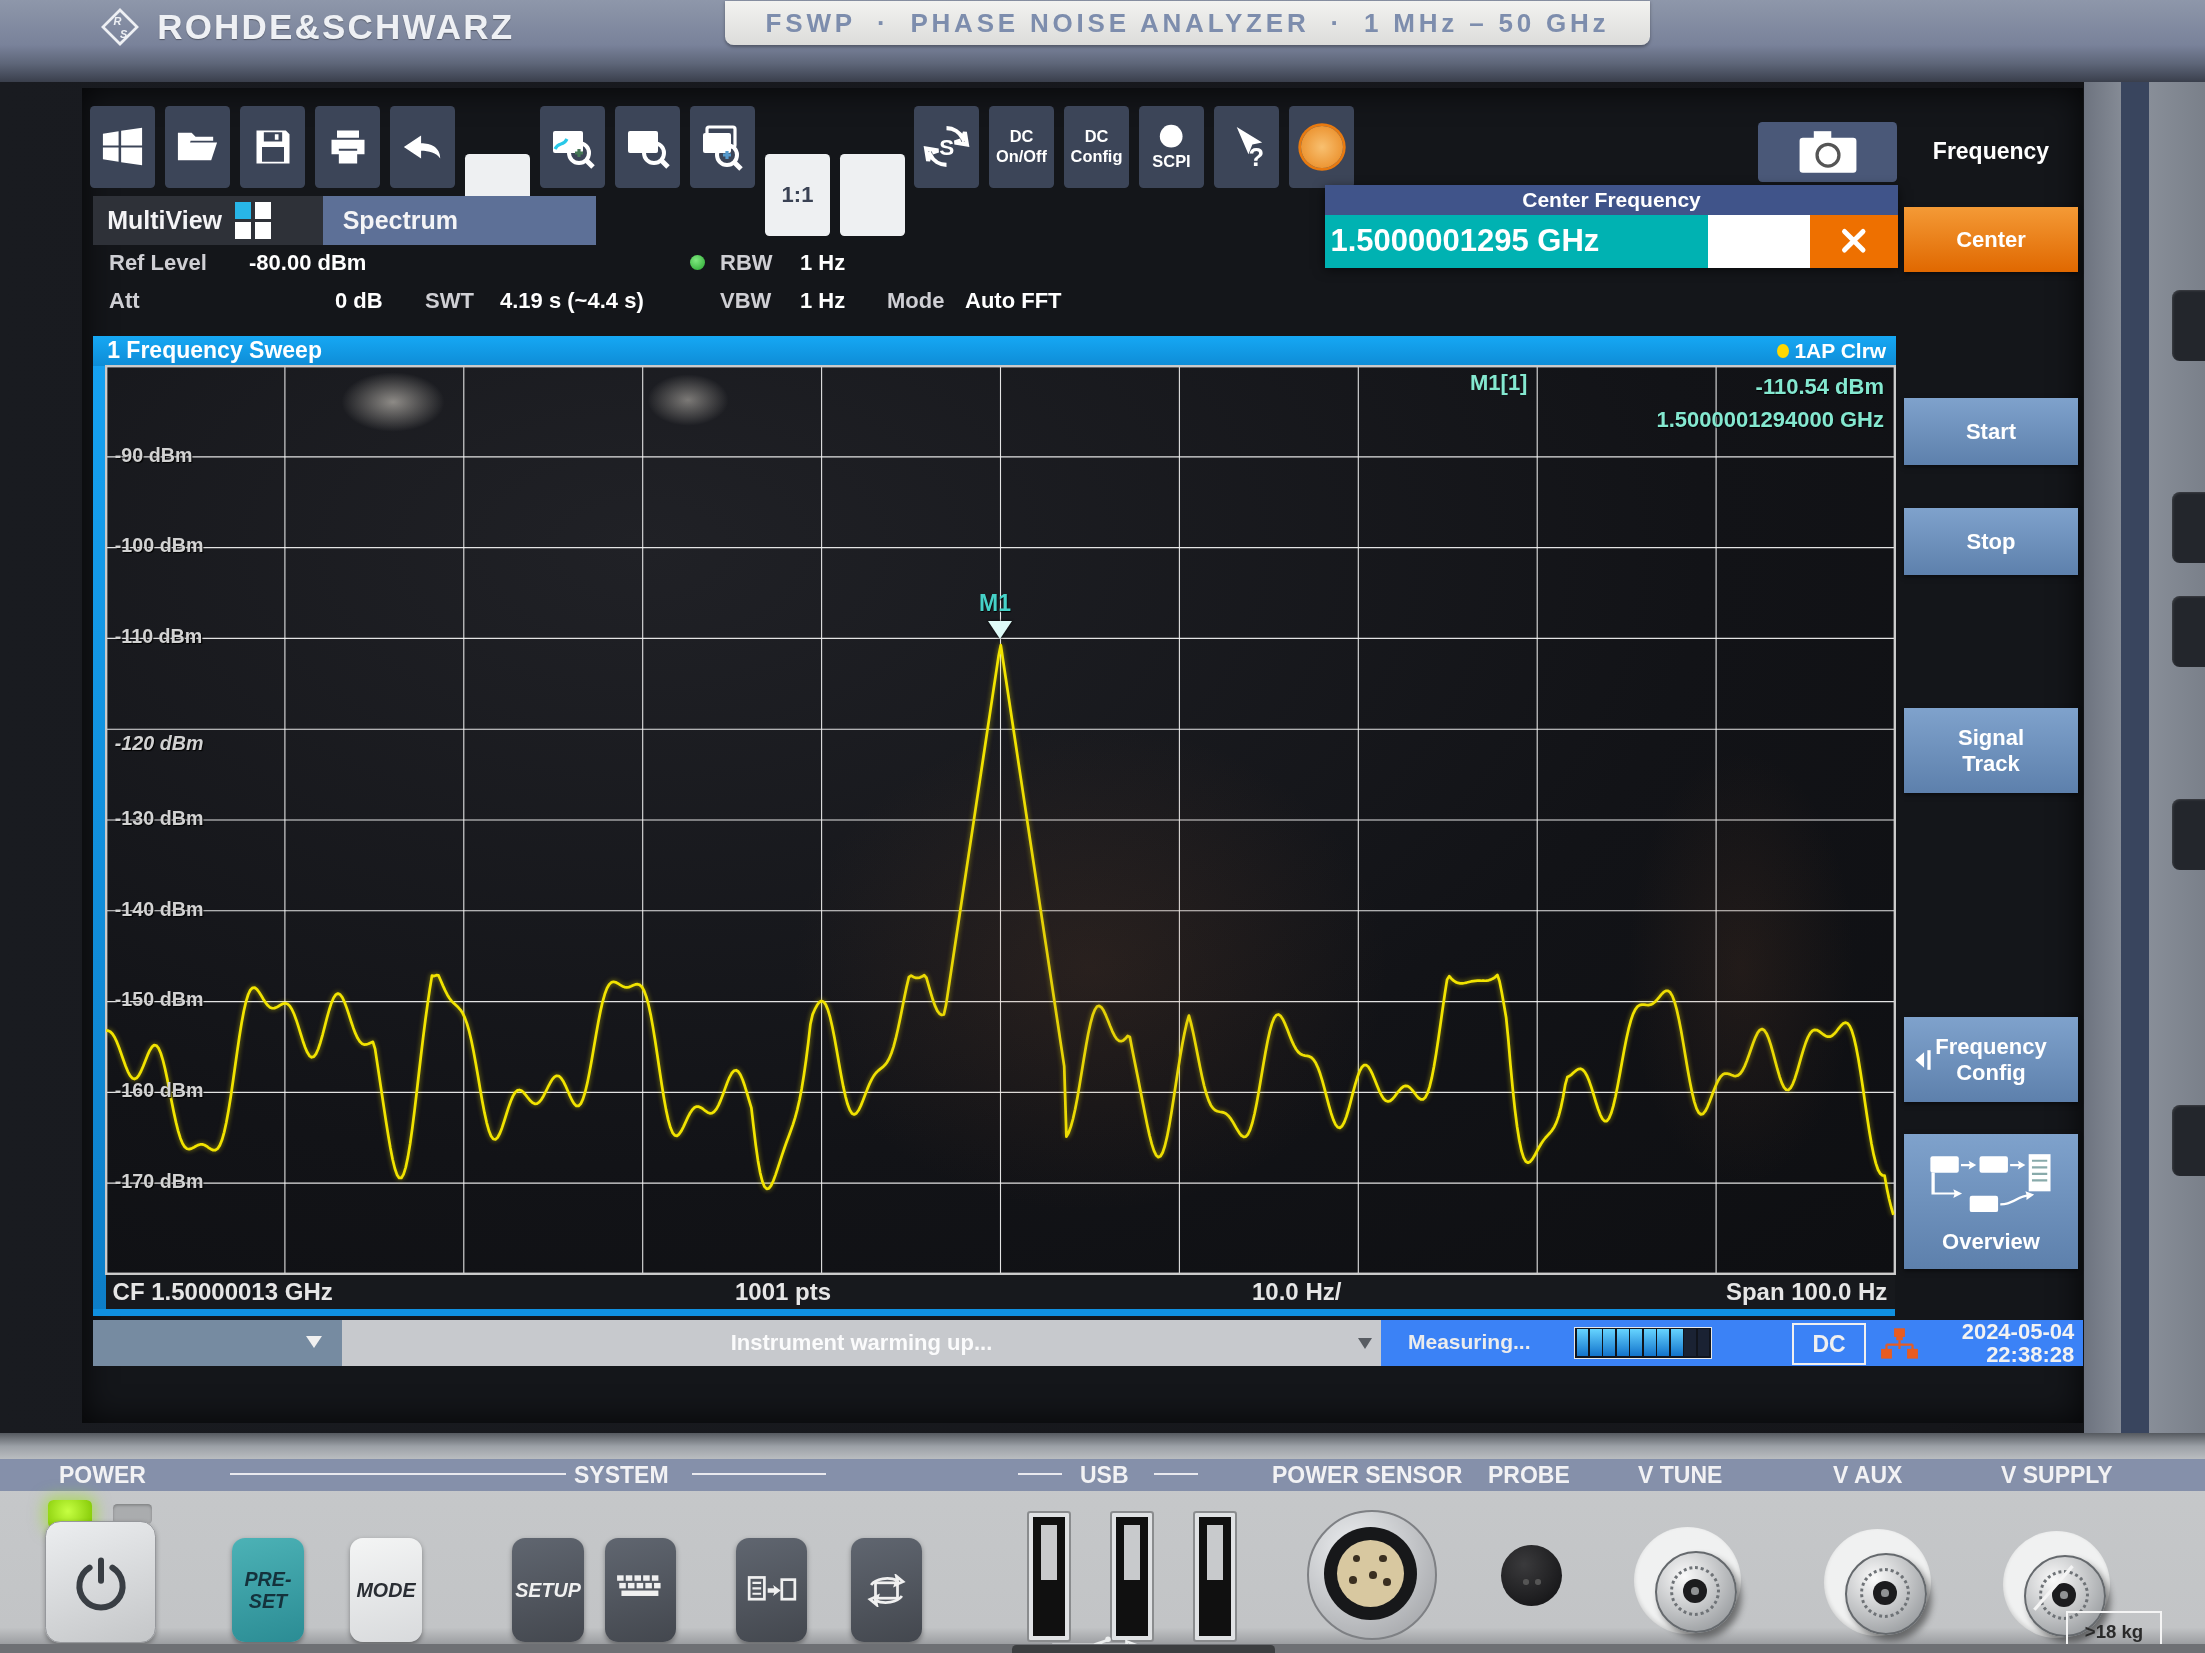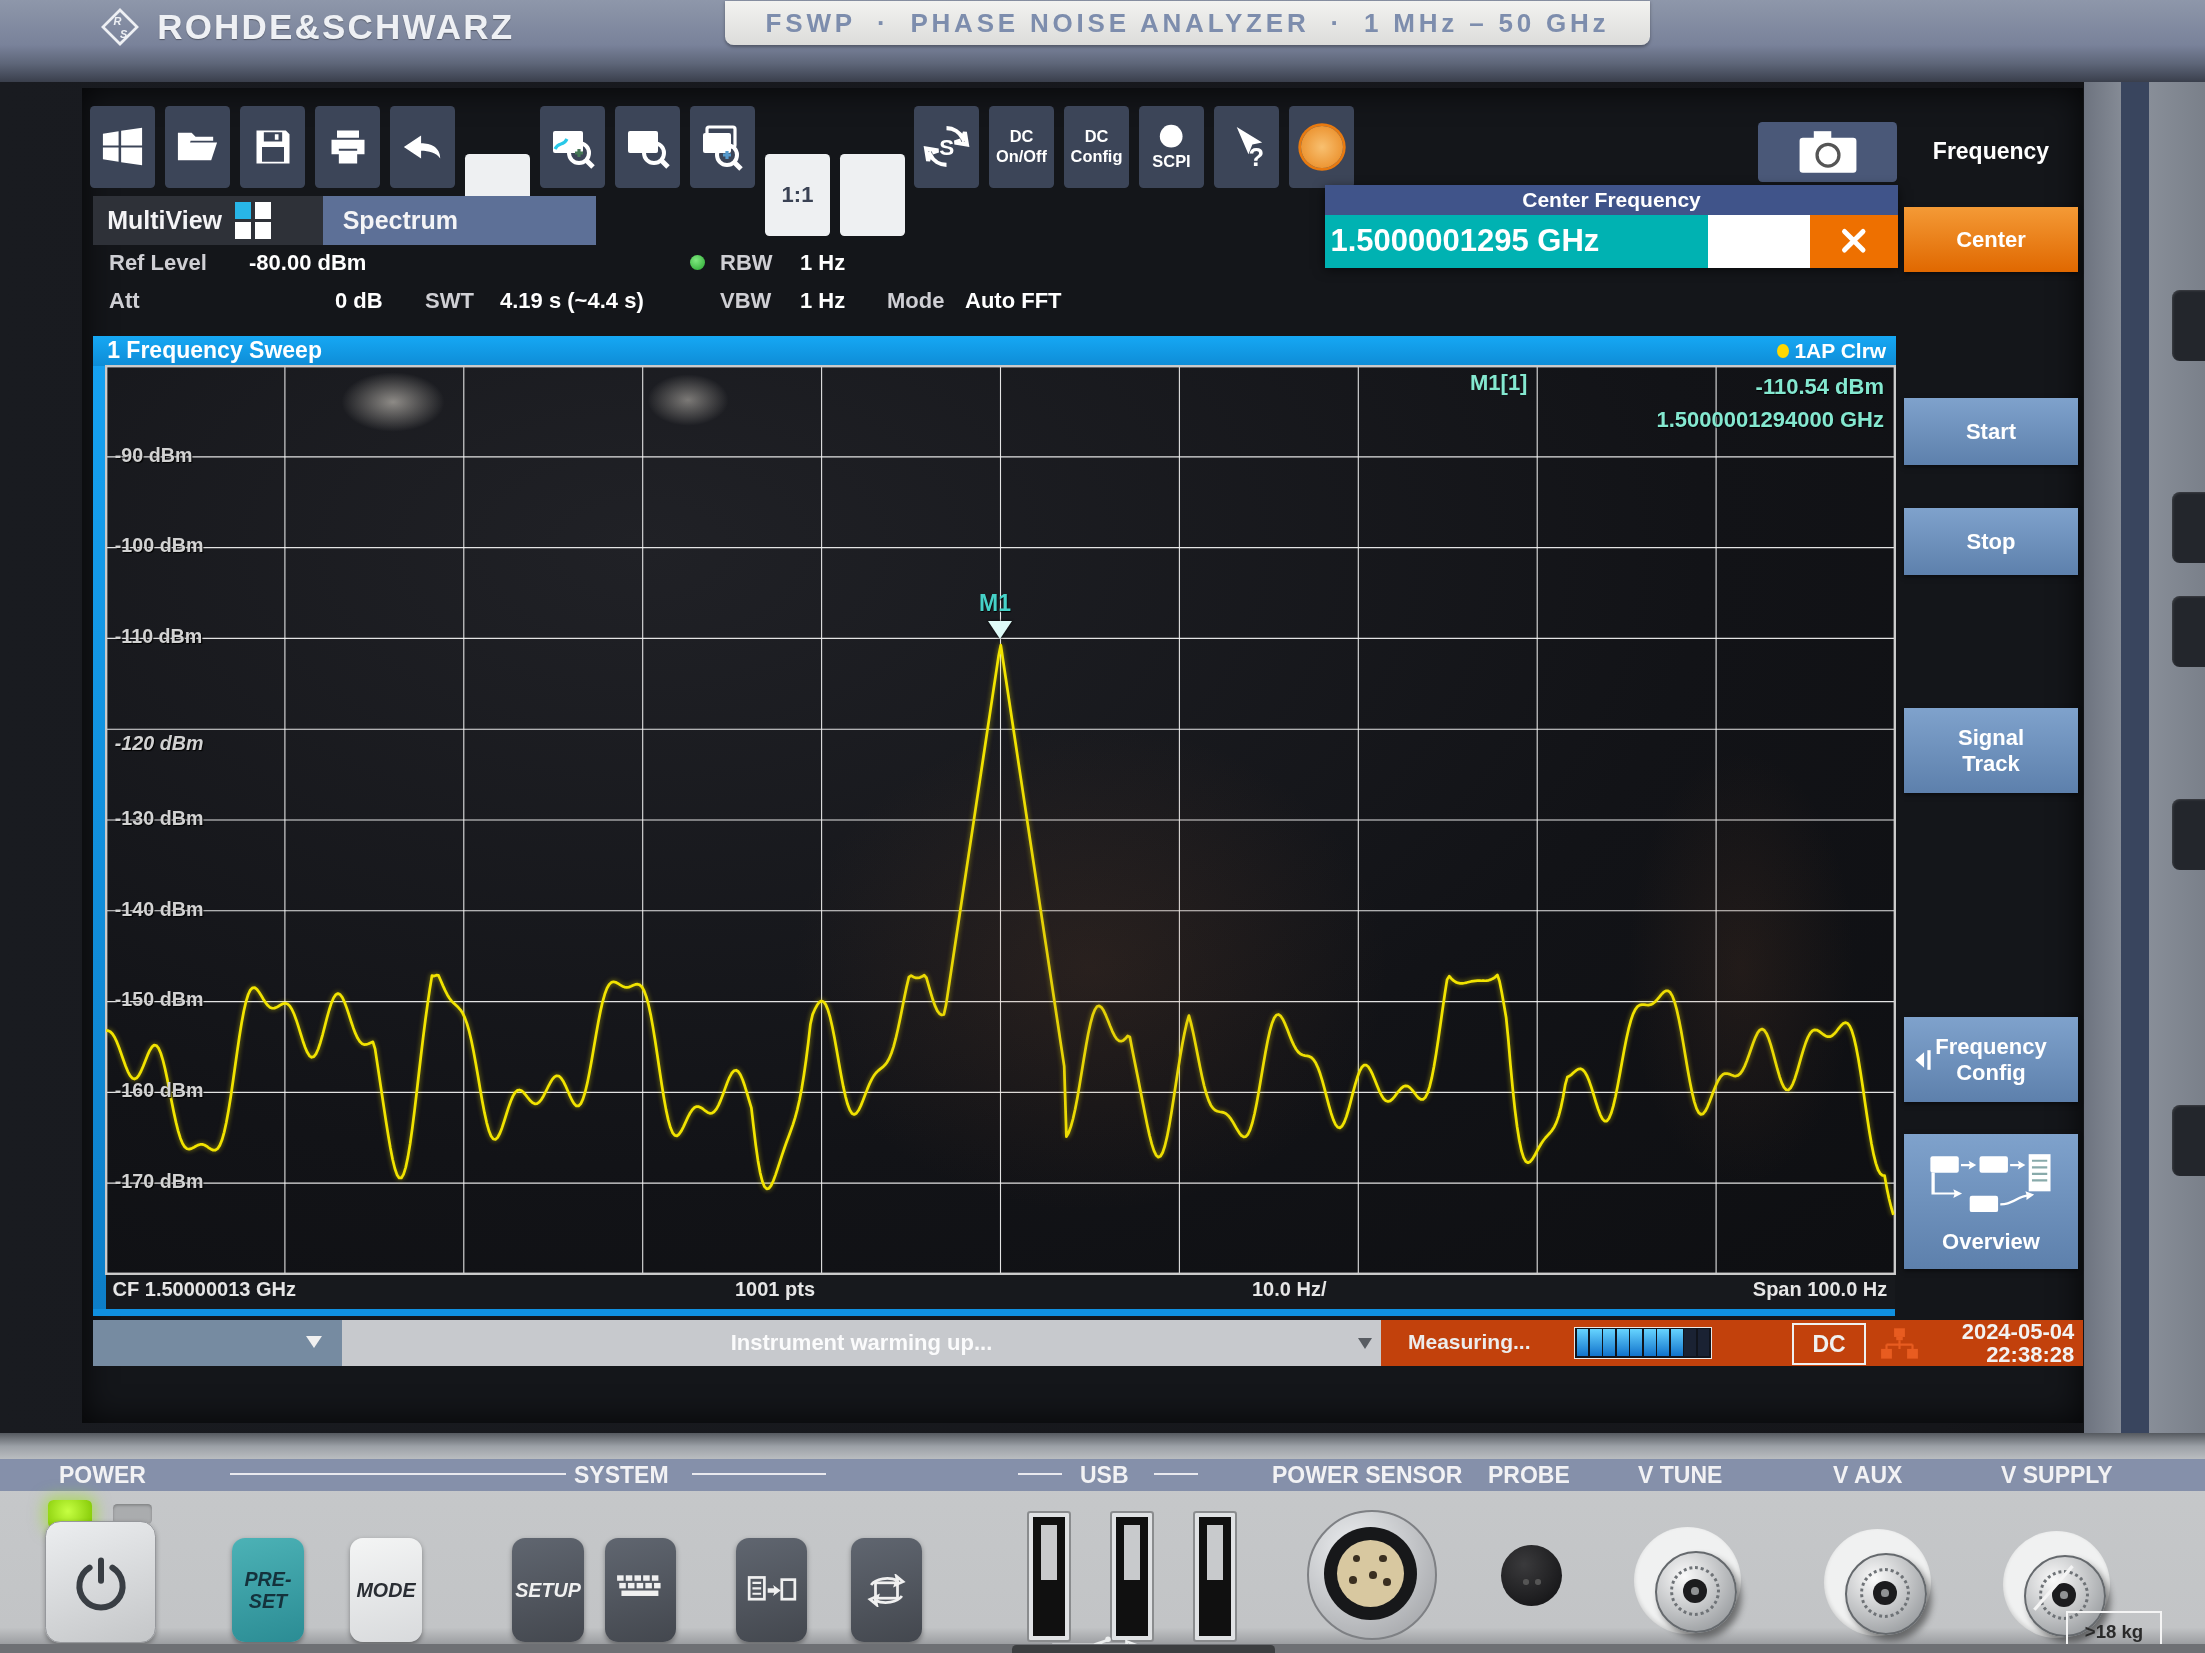--- a/index.html
+++ b/index.html
@@ -42,28 +42,28 @@
   .titlebar{left:11px;top:248px;width:1803px;height:29.5px;background:linear-gradient(180deg,#16a8f4,#0e8cd6);display:flex;align-items:center;justify-content:space-between;padding:0 9.8px 0 14.2px;box-sizing:border-box;}
   .titlebar .t{color:#fff;font-size:23px;font-weight:700;}
   .badge{display:flex;align-items:center;gap:5.5px;color:#fff;font-size:21px;font-weight:700;}
   .badge .dot{width:12px;height:14.2px;border-radius:50%;background:#ffd800;}
   .graph{left:24px;top:278px;width:1789px;height:908px;background:radial-gradient(ellipse at 30% 20%,#202126 0%,#121317 60%,#0e0f12 100%);outline:1.6px solid #c9c9c9;}
   .ylabel{position:absolute;left:8.8px;color:#d2d2d2;font-size:19.7px;font-weight:700;text-shadow:1.1px 1.1px 1.1px #000;white-space:nowrap;}
   .mreadout{position:absolute;right:11px;top:4.4px;text-align:right;color:#84e8d0;font-size:22px;font-weight:700;line-height:33px;text-shadow:0.5px 0.5px 1.1px #000;}
   .mname{position:absolute;left:1364px;top:4.4px;color:#84e8d0;font-size:22px;font-weight:700;}
   #m1-label{position:absolute;color:#46d2c8;font-size:23px;font-weight:700;text-shadow:0.5px 0.5px 1.1px #000;}
   #m1-arrow{position:absolute;width:0;height:0;border-left:12px solid transparent;border-right:12px solid transparent;border-top:18.6px solid #dffbf8;filter:drop-shadow(0 0 1.6px rgba(0,0,0,.8));}
-  .gfooter{left:24px;top:1187px;width:1789px;height:34px;background:#17191d;color:#e6e6e6;font-size:20px;font-weight:700;}
+  .gfooter{left:24px;top:1187px;width:1789px;height:34px;background:#17191d;color:#e6e6e6;font-size:24px;font-weight:700;}
   .gfooter span{position:absolute;top:3.3px;white-space:nowrap;}
   .blue-sep{left:11px;top:1221px;width:1802px;height:6.6px;background:#1090e0;}
   .status{left:11px;top:1232px;width:1990px;height:46px;display:flex;}
   .sb-seg1{position:relative;width:249px;background:#768ba1;}
   .sb-msg{position:relative;width:1039px;background:#c7c9cd;display:flex;align-items:center;justify-content:center;}
   .sb-msg .txt{color:rgba(255,255,255,.93);font-size:22px;font-weight:700;}
-  .sb-dark{position:relative;flex:1;background:#c2410c;}
+  .sb-dark{position:relative;flex:1;background:#3b82f6;}
   .tri-down-sm{position:absolute;width:0;height:0;border-left:8.8px solid transparent;border-right:8.8px solid transparent;border-top:12px solid #f0f0f0;}
   .tri-down-dk{position:absolute;width:0;height:0;border-left:7.7px solid transparent;border-right:7.7px solid transparent;border-top:11px solid #585c62;}
   .measuring{position:absolute;left:27px;top:9.8px;color:#ececec;font-size:21px;font-weight:700;}
   .progress{position:absolute;left:193px;top:6.6px;width:138px;height:32px;border:1.6px solid #e8e8e8;display:flex;gap:1.6px;padding:1.6px;box-sizing:border-box;background:#10141c;}
   .pseg{flex:1;background:linear-gradient(180deg,#66d4ff,#1273cc);} .pseg.off{background:#1a2233;}
   .dcbox{position:absolute;left:411px;top:3.3px;width:70px;height:38px;border:2.2px solid #f0f0f0;color:#f0f0f0;display:flex;align-items:center;justify-content:center;font-size:23px;font-weight:700;}
   .datetime{position:absolute;right:8.8px;top:1.1px;text-align:right;color:#f2f2f2;font-size:22px;font-weight:700;line-height:22.4px;}
   
   .sk-title{left:1822px;top:50px;width:174px;text-align:center;color:#fff;font-size:23px;font-weight:700;}
   .softkey{left:1822px;width:174px;background:linear-gradient(180deg,#7fa2cc,#5d80ac);color:#fff;font-size:22px;font-weight:700;display:flex;align-items:center;justify-content:center;text-align:center;white-space:pre-line;line-height:26px;box-shadow:0 1.6px 4.4px rgba(0,0,0,.5);}

